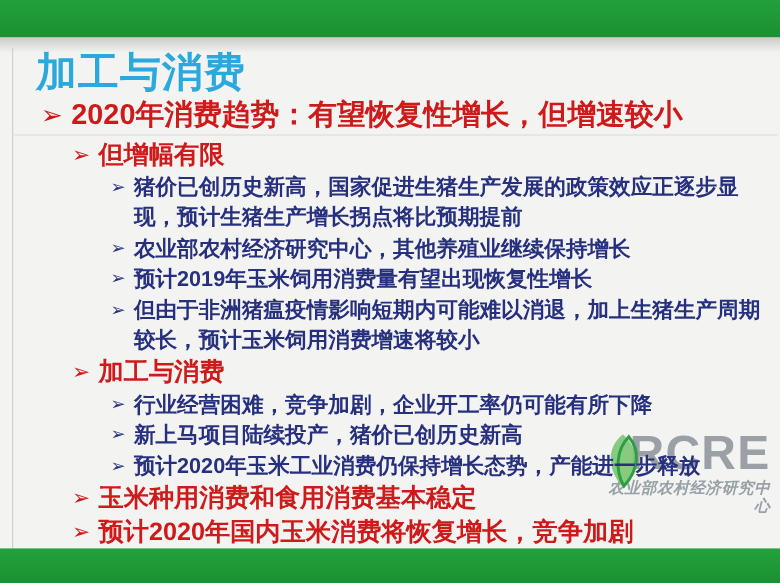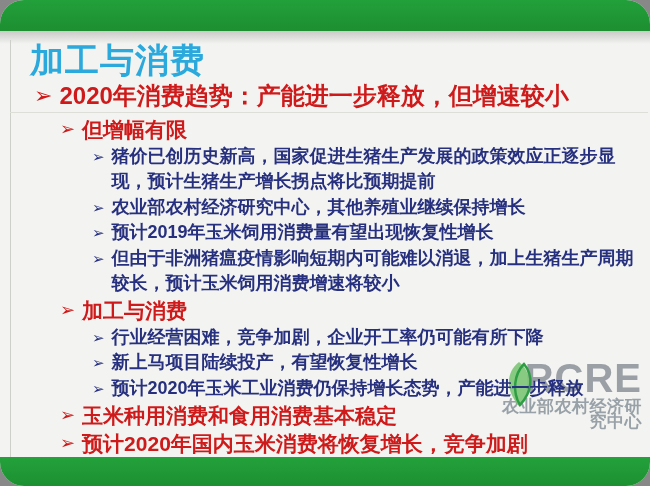--- a/index.html
+++ b/index.html
@@ -2,21 +2,20 @@
 <html><head>
 <meta charset="utf-8">
 <style>
   html,body{margin:0;padding:0;background:#888;}
   .slide{
     position:relative;
     width:650px;height:486px;
     background:#f3f4f1;
     overflow:hidden;
     font-family:"Liberation Sans","DejaVu Sans",sans-serif;
-    border-radius:24px;
   }
   
   .top-bar{
     position:absolute;top:0;left:0;width:650px;height:31px;
     background:linear-gradient(#22a03a,#1d8f31);
     z-index:3;
   }
   .top-bar-shadow{
     position:absolute;top:31px;left:0;width:650px;height:13px;
     background:linear-gradient(rgba(150,152,148,.45),rgba(243,244,241,0));
@@ -72,43 +71,43 @@
   }
   .logo-acronym{
     font-size:40px;font-weight:bold;line-height:40px;
     color:rgba(138,144,152,.85);letter-spacing:1px;
     font-family:"Liberation Sans","DejaVu Sans",sans-serif;
   }
   .logo-leaf{
     position:absolute;left:6px;top:2px;width:34px;height:48px;
   }
   .logo-cn{
-    font-size:17px;font-weight:bold;color:#98a0a8;line-height:15px;
-    margin-top:1px;letter-spacing:0.5px;
+    font-size:13px;font-weight:bold;color:#98a0a8;line-height:15px;
+    margin-top:1px;letter-spacing:0.5px;font-style:italic;
   }
   .logo-en{
     font-size:7.5px;color:#a7adb4;line-height:10px;
   }
 </style>
 </head>
 <body>
 
 <div class="slide">
 
   <div class="top-bar"></div>
   <div class="top-bar-shadow"></div>
   <div class="left-edge-line"></div>
   <div class="heading-separator"></div>
 
   <div class="slide-title">加工与消费</div>
 
   <div class="outline">
       <div class="item level-1 red">
         <span class="bullet">➢</span>
-        <span class="text">2020年消费趋势：产能进一步释放，但增速较小</span>
+        <span class="text">2020年消费趋势：有望恢复性增长，但增速较小</span>
       </div>
       <div class="item level-2 red">
         <span class="bullet">➢</span>
         <span class="text">但增幅有限</span>
       </div>
       <div class="item level-3 navy">
         <span class="bullet">➢</span>
         <span class="text">猪价已创历史新高，国家促进生猪生产发展的政策效应正逐步显现，预计生猪生产增长拐点将比预期提前</span>
       </div>
       <div class="item level-3 navy">
@@ -126,21 +125,21 @@
       <div class="item level-2 red">
         <span class="bullet">➢</span>
         <span class="text">加工与消费</span>
       </div>
       <div class="item level-3 navy">
         <span class="bullet">➢</span>
         <span class="text">行业经营困难，竞争加剧，企业开工率仍可能有所下降</span>
       </div>
       <div class="item level-3 navy">
         <span class="bullet">➢</span>
-        <span class="text">新上马项目陆续投产，有望恢复性增长</span>
+        <span class="text">新上马项目陆续投产，猪价已创历史新高</span>
       </div>
       <div class="item level-3 navy">
         <span class="bullet">➢</span>
         <span class="text">预计2020年玉米工业消费仍保持增长态势，产能进一步释放</span>
       </div>
       <div class="item level-2 red">
         <span class="bullet">➢</span>
         <span class="text">玉米种用消费和食用消费基本稳定</span>
       </div>
       <div class="item level-2 red">

